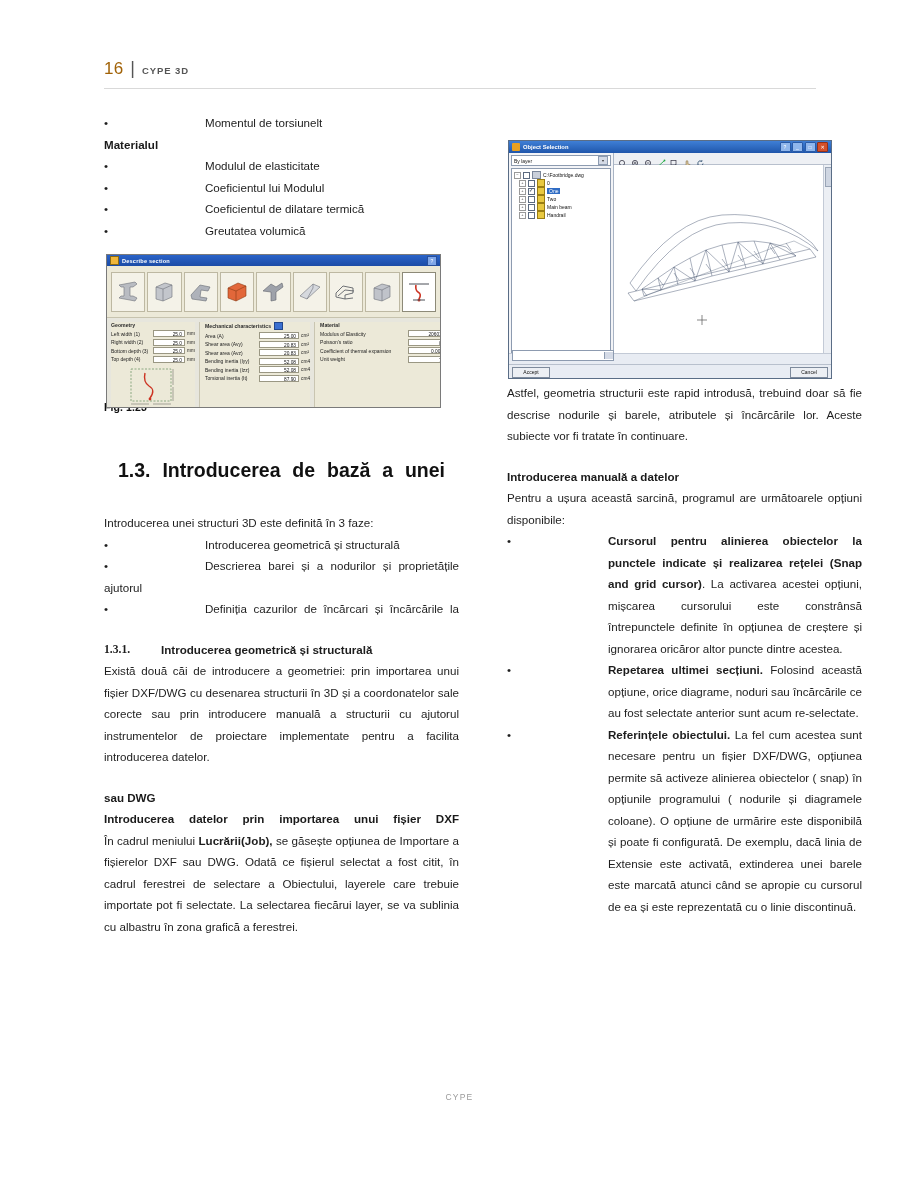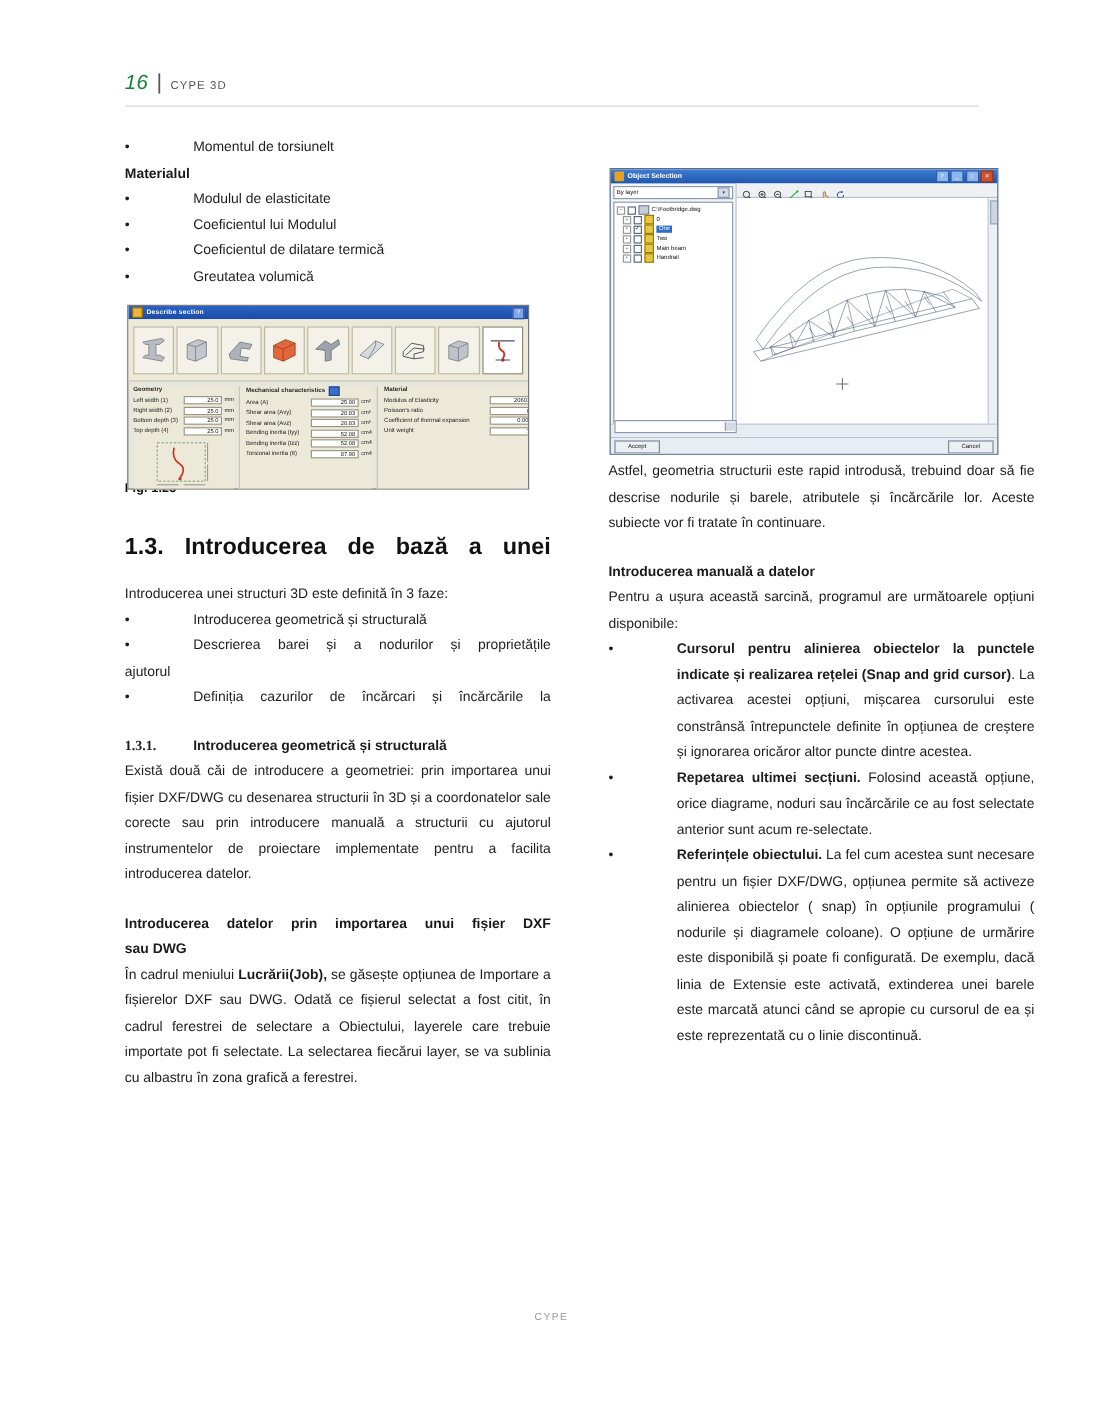--- a/index.html
+++ b/index.html
@@ -9,53 +9,53 @@
     font-family:"Liberation Sans", sans-serif;
     color:#1a1a1a;
     position:relative;
     overflow:hidden;
   }
   .page { position:absolute; inset:0; }
 
   
   .pg-header { position:absolute; left:104px; top:58px; width:712px; }
   .pg-header .hdr-line { display:flex; align-items:baseline; gap:7px; }
-  .pg-num { font-size:17px; font-weight:400; color:#15803d; letter-spacing:.2px;font-style:italic; }
+  .pg-num { font-size:17px; font-weight:400; color:#a16207; letter-spacing:.2px; }
   .pg-sep { font-size:18px; color:#555; font-weight:300; }
-  .pg-app { font-size:9.5px; color:#555; letter-spacing:.9px; }
+  .pg-app { font-size:9.5px; color:#555; letter-spacing:.9px;font-weight:bold; }
   .hdr-rule { position:absolute; left:104px; top:88px; width:712px; height:1px; background:#d9d9d9; }
 
   
   .col { position:absolute; width:355px; }
   .col-left  { left:104px; top:112px; }
   .col-right { left:507px; top:112px; }
 
   p.body, .bullet, .sub, .head3, .head4 {
     font-size:11.6px;
     line-height:21.5px;
     text-align:justify;
     margin:0;
     color:#1d1d1d;
   }
   p.body { margin-bottom:0; }
   .gap { height:19px; }
 
   .bullet { display:flex; }
   .bullet .bdot { width:57px; flex:0 0 57px; }
-  .bullet .btxt { flex:1 1 auto; text-align:justify; }
+  .bullet .btxt { flex:1 1 auto; text-align:justify;margin-left:44px; }
   .bullet.just .btxt { text-align-last:justify; }
 
   .strong { font-weight:bold; }
   .head-bold { font-weight:bold; font-size:11.6px; line-height:21.5px; }
 
   h2.sec {
     font-size:19.5px;
     font-weight:bold;
     line-height:33px;
-    margin:0;
+    margin:14px;
     letter-spacing:0px;
     color:#111;
   }
   h2.sec .l1 { display:block; text-align:justify; text-align-last:justify; }
   h2.sec .l2 { display:block; }
 
   .head3 { font-weight:bold; display:flex; }
   .head3 .n { width:57px; flex:0 0 57px;font-family:Liberation Serif, serif; }
 
   .figcap { font-size:10.5px; font-weight:bold; color:#111; letter-spacing:.1px; }
@@ -240,22 +240,22 @@
 
     <div class="head3">
       <span class="n">1.3.1.</span>
       <span>Introducerea geometrică și structurală</span>
     </div>
 
     <p class="body">Există două căi de introducere a geometriei: prin importarea unui fișier DXF/DWG cu desenarea structurii în 3D și a coordonatelor sale corecte sau prin introducere manuală a structurii cu ajutorul instrumentelor de proiectare implementate pentru a facilita introducerea datelor.</p>
 
     <div class="gap"></div>
 
+    <div class="head-bold">sau DWG</div>
     <div class="head-bold just-last">Introducerea datelor prin importarea unui fișier DXF</div>
-    <div class="head-bold">sau DWG</div>
 
     <p class="body"><span>În cadrul meniului </span><span class="strong">Lucrării(Job),</span><span> se găsește opțiunea de Importare a fișierelor DXF sau DWG. Odată ce fișierul selectat a fost citit, în cadrul ferestrei de selectare a Obiectului, layerele care trebuie importate pot fi selectate. La selectarea fiecărui layer, se va sublinia cu albastru în zona grafică a ferestrei.</span></p>
   </div>
 
   <div class="col col-right">
 
     <div style="height:250px"></div>
 
     <div class="figcap" style="text-align:center">Fig. 1.24</div>
 

